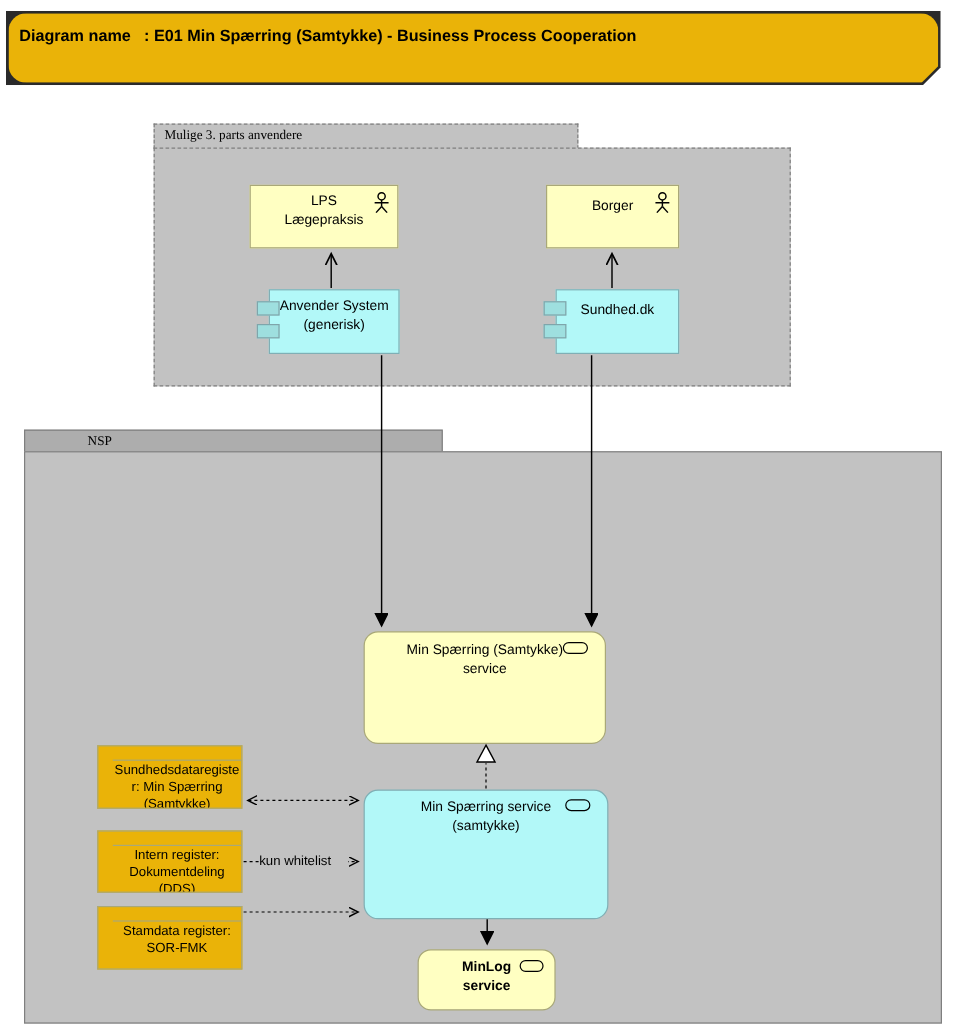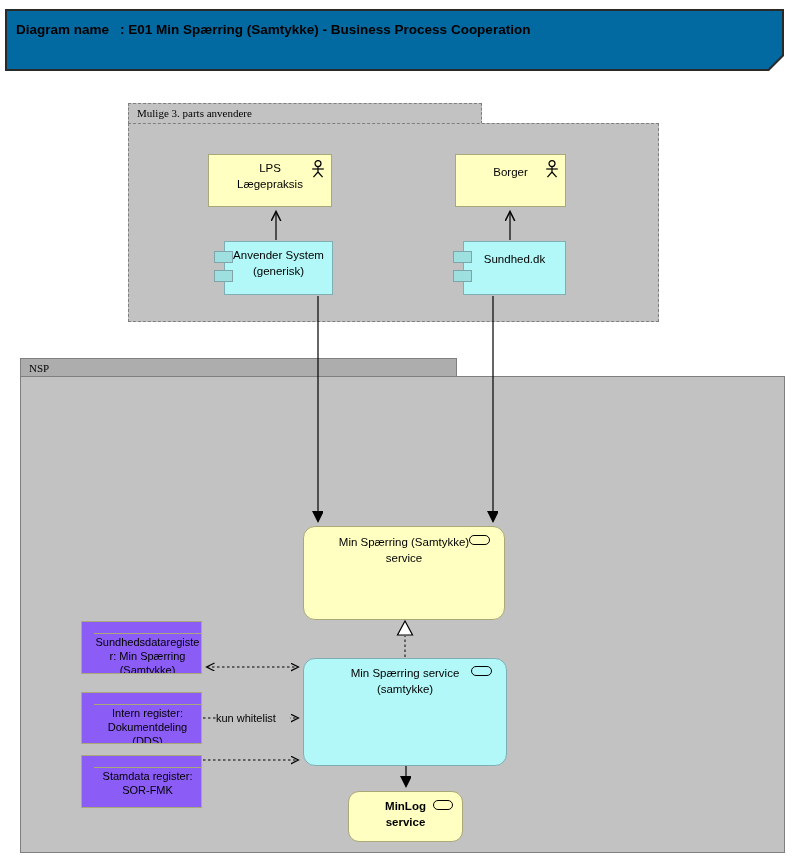--- a/index.html
+++ b/index.html
@@ -8,52 +8,53 @@
   #canvas { position:relative; width:805px; height:861px; background:#ffffff; overflow:hidden; }
 
   
   .title-outer {
     position:absolute; left:5px; top:9px; width:779px; height:62px;
     background:#2a2a2a;
     clip-path: polygon(0 0, 100% 0, 100% calc(100% - 15px), calc(100% - 15px) 100%, 0 100%);
   }
   .title-inner {
     position:absolute; left:2px; top:2px; width:775px; height:58px;
-    background:#0369a1;
+    background:#eab308;
     clip-path: polygon(0 0, 100% 0, 100% calc(100% - 14px), calc(100% - 14px) 100%, 0 100%);
     padding:7px 0 0 9px;
+    border-radius:15px;
   }
   .title-row { font-size:13.5px; font-weight:bold; color:#000; line-height:23px; white-space:pre; }
   .title-row .t-label { display:inline-block; width:104px; }
 
   
   .grp-tab, .grp-body { position:absolute; background:#c2c2c2;font-family:Liberation Serif, serif; }
   .dashed { border:1px dashed #7f7f7f; }
   .solid  { border:1px solid  #7f7f7f; }
   .grp-label { font-size:11px; color:#000; padding:3px 0 0 8px; line-height:13px; }
 
   #tp-tab  { left:128px; top:103px; width:354px; height:21px; border-bottom:none; }
   #tp-body { left:128px; top:123px; width:531px; height:199px; }
-  #nsp-tab  { left:20px;  top:358px; width:437px; height:19px; background:#adadad; }
+  #nsp-tab  { left:20px;  top:358px; width:349px; height:19px; background:#adadad;padding-left:44px; }
   #nsp-body { left:20px;  top:376px; width:765px; height:477px; }
 
   
   .node { position:absolute; }
   .node-label { white-space:pre-line; text-align:center; font-size:11.5px; line-height:16px; color:#000; }
   .ybox { background:#ffffc2; border:1px solid #a9a878; }
   .cbox { background:#b2f8f8; border:1px solid #7fafb5; }
   .rounded { border-radius:12px; }
 
   .actor-icon { position:absolute; right:6px; top:5px; }
   .svc-icon { position:absolute; width:21px; height:10px; border:1.5px solid #000; border-radius:5px; background:transparent; }
 
   .comp-tab { position:absolute; width:19px; height:12px; background:#9edfdf; border:1px solid #7fa5ab; }
 
   
-  .register { position:absolute; left:81px; width:121px; background:#8b5cf6; border:1px solid #a9a878; overflow:hidden;padding-left:12px; }
+  .register { position:absolute; left:81px; width:121px; background:#eab308; border:1px solid #a9a878; overflow:hidden;padding-left:12px; }
   .reg-band { height:12px; border-bottom:1px solid #a9a878; }
   .register .node-label { font-size:11px; line-height:14px; padding-top:1px; }
 
   
   .conn-label {
     position:absolute; left:216px; top:711px; width:74px; height:14px;
     background:#c2c2c2; font-size:11px; line-height:14px; text-align:left; color:#000;
   }
 
   #wires { position:absolute; left:0; top:0; width:805px; height:861px; pointer-events:none; }

